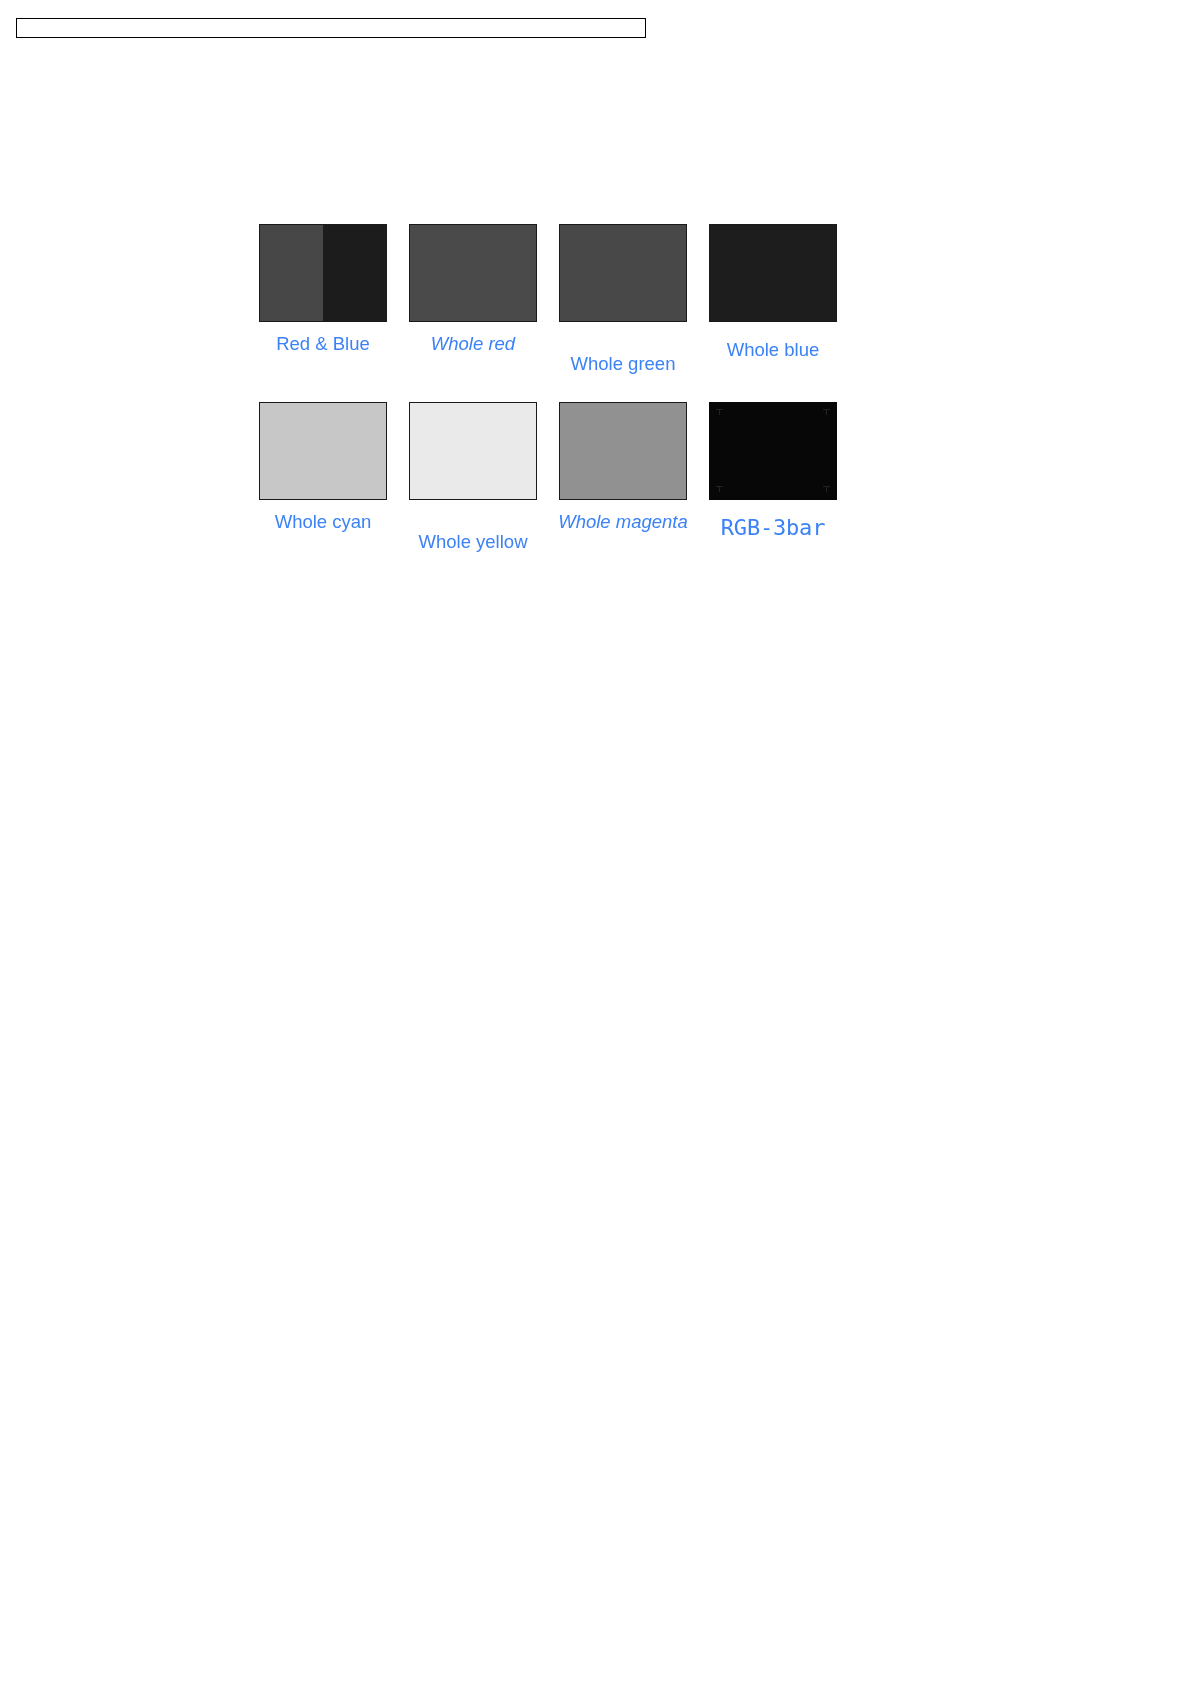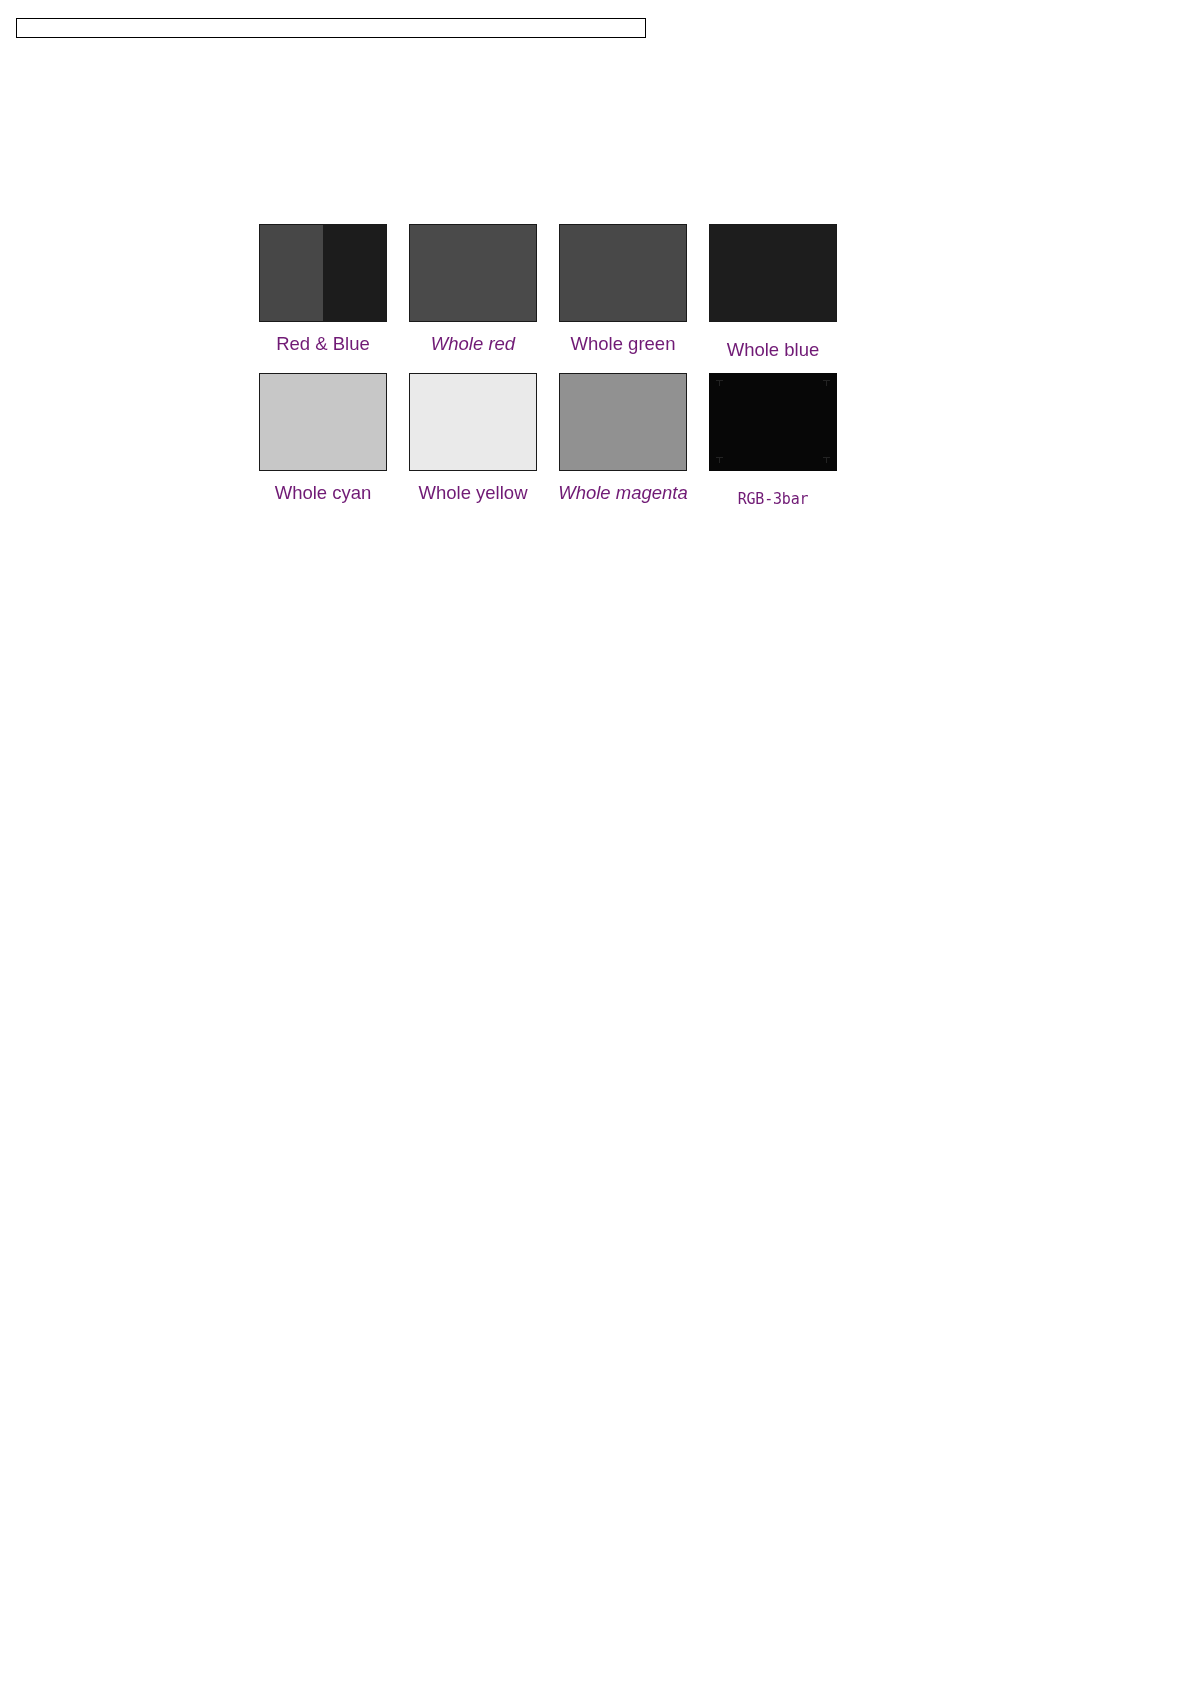--- a/index.html
+++ b/index.html
@@ -46,33 +46,33 @@
     left: 248px;
     top: 224px;
     width: 600px;
   }
 
   .grid-row {
     display: flex;
     align-items: flex-start;
   }
   .grid-row.row-2 {
-    margin-top: 12px;
+    margin-top: 27px;
   }
 
   .cell {
     display: flex;
     flex-direction: column;
     align-items: center;
     box-sizing: border-box;
   }
   
   .cell.c0 { width: 150px; }
   .cell.c1 { width: 150px; font-style: italic; }
-  .cell.c2 { width: 150px; }
+  .cell.c2 { width: 150px; gap: 20px; }
   .cell.c3 { width: 150px; gap: 6px; }
 
   .thumb {
     width: 128px;
     height: 98px;
     border: 1.4px solid #1a1a1a;
     box-sizing: border-box;
     position: relative;
     overflow: hidden;
     background: #4a4a4a;
@@ -105,27 +105,27 @@
   .tk-tl { left: 6px;  top: 6px;  }
   .tk-tr { right: 6px; top: 6px;  }
   .tk-bl { left: 6px;  bottom: 6px; }
   .tk-br { right: 6px; bottom: 6px; }
 
   .caption {
     margin-top: 11px;
     font-family: "Liberation Sans", sans-serif;
     font-size: 18.5px;
     line-height: 22px;
-    color: #701a75;
+    color: #3b82f6;
     white-space: nowrap;
     text-align: center;
   }
   .caption.mono {
     font-family: "DejaVu Sans Mono", monospace;
-    font-size: 15px;
+    font-size: 22px;
     letter-spacing: -0.2px;
   }
 </style>
 </head>
 <body>
 
 <div class="toolbar">
   <input class="toolbar-input" type="text" placeholder="" style="">
 </div>
 

